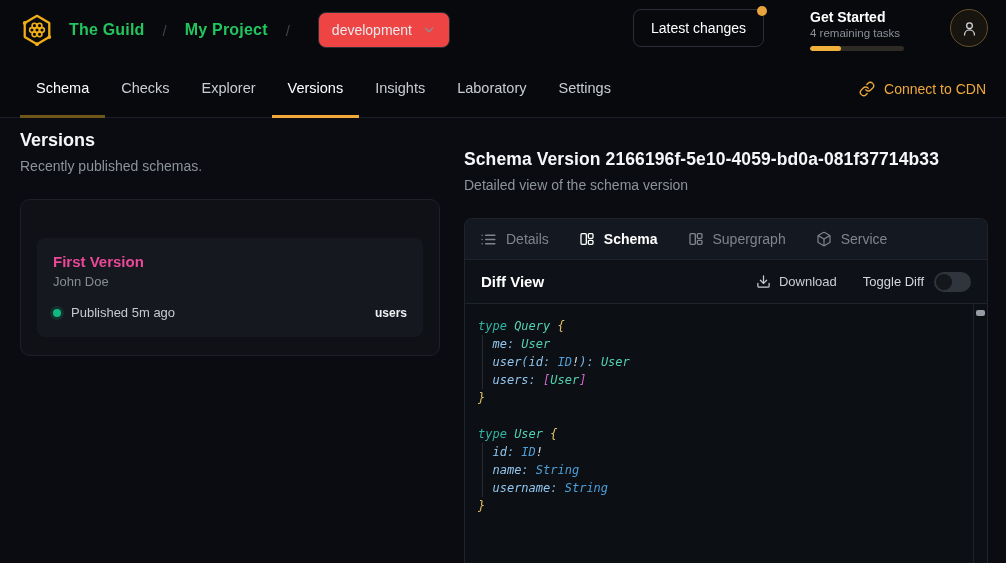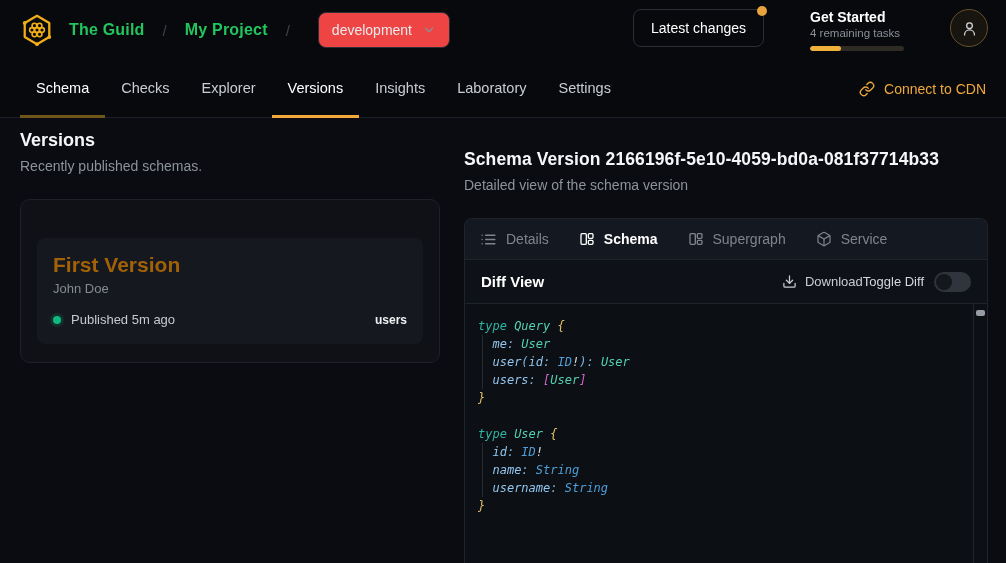--- a/index.html
+++ b/index.html
@@ -66,21 +66,21 @@
   .left-col { width:420px; flex:none; }
   .right-col { flex:1; display:flex; flex-direction:column; min-width:0; }
   .section-title { margin-top:12px; font-size:18px; font-weight:700; color:#f5f6f8; }
   .section-sub { margin-top:7px; font-size:14px; color:#8d939b; }
 
   .versions-card {
     margin-top:25px; background:#0f1116; border:1px solid #1d2129;
     border-radius:10px; padding:38px 16px 18px 16px;
   }
   .version-item { background:#15181e; border-radius:8px; padding:15px 16px 17px; cursor:pointer; }
-  .version-name { font-size:21px; font-weight:600; color:#a16207; }
+  .version-name { font-size:15px; font-weight:600; color:#ec4899; }
   .version-author { font-size:13px; color:#868b93; margin-top:4px; }
   .version-row { display:flex; align-items:center; margin-top:16px; }
   .pub-dot {
     width:8px; height:8px; border-radius:50%; background:#10b981;
     box-shadow:0 0 0 3px rgba(16,185,129,.15); margin-right:10px;
   }
   .version-status { font-size:13px; color:#c6cacf; }
   .version-service { margin-left:auto; font-size:12px; font-weight:700; color:#eef0f3; }
 
   .detail-title {
@@ -99,21 +99,21 @@
   }
   .detail-tab { display:flex; align-items:center; gap:9px; font-size:14px; color:#7f848d; cursor:pointer; }
   .detail-tab.active { color:#fff; font-weight:600; }
   .dt-icon { display:flex; }
 
   .diff-row {
     height:43px; flex:none; display:flex; align-items:center;
     padding:0 16px; background:#0e1117;
   }
   .diff-title { font-size:15px; font-weight:700; color:#fff; }
-  .diff-actions { margin-left:auto; display:flex; align-items:center; }
+  .diff-actions { margin-left:auto; display:flex; align-items:center; gap:26px; }
   .download-btn { display:flex; align-items:center; gap:8px; font-size:13px; color:#c9cdd3; cursor:pointer; background:none; border:none; font-family:inherit; }
   .toggle-group { display:flex; align-items:center; gap:10px; }
   .toggle-label { font-size:13px; color:#d4d7db; }
   .switch { width:37px; height:20px; border-radius:10px; background:#30343c; position:relative; cursor:pointer; }
   .switch .knob {
     position:absolute; top:2px; left:2px; width:16px; height:16px;
     border-radius:50%; background:#14171c;
   }
 
   .code-wrap {

